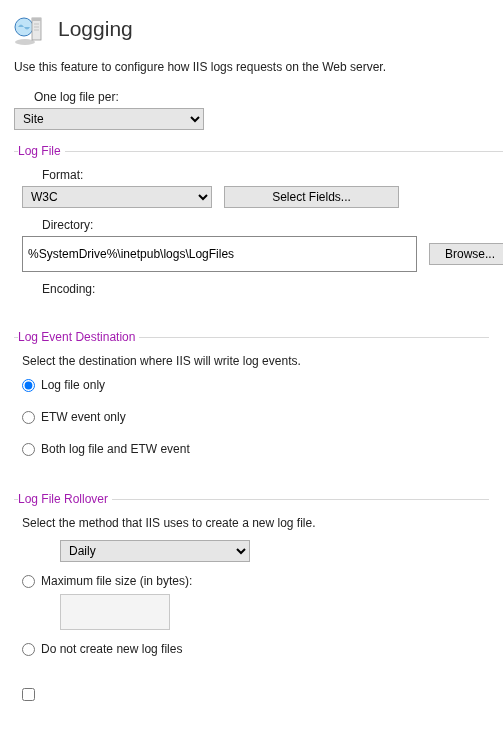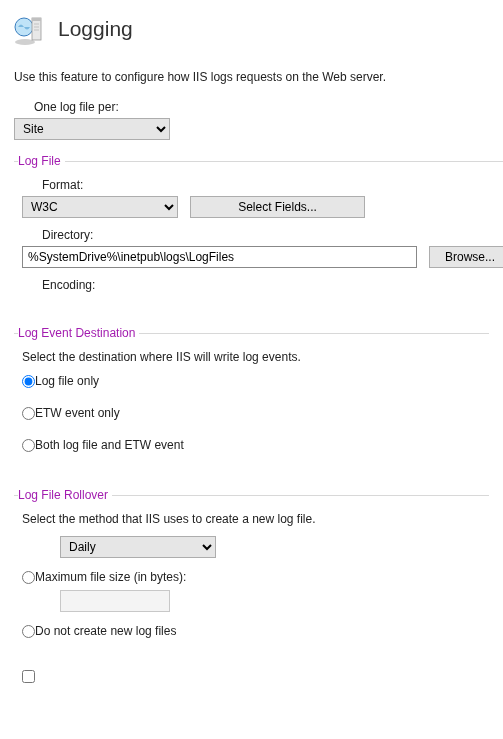--- a/index.html
+++ b/index.html
@@ -5,52 +5,52 @@
   * { box-sizing: border-box; }
   body {
     margin: 0;
     padding: 12px 14px;
     font-family: "Segoe UI", Tahoma, sans-serif;
     font-size: 12px;
     color: #222;
     background: #fff;
     width: 503px;
   }
-  .header { display: flex; align-items: center; margin-bottom: 24px; }
+  .header { display: flex; align-items: center; margin-bottom: 14px; }
   .header .icon { width: 34px; height: 34px; margin-right: 10px; }
   .header h1 { font-size: 21px; font-weight: 400; margin: 0; color: #333; }
   .desc { margin: 0 0 16px 0; }
   .label { margin-bottom: 4px; margin-left: 20px; }
   select {
     font-family: inherit; font-size: 12px; height: 22px;
     background: #e6e6e6; border: 1px solid #adadad; padding: 1px 4px;
   }
-  .sel-medium { width: 156px; }
+  .sel-medium { width: 190px; }
   fieldset {
     border: 1px solid #d8d8d8;
     border-left: none; border-right: none; border-bottom: none;
     padding: 10px 8px 16px 8px;
     margin: 14px 0 4px 0;
   }
   legend { padding: 0 4px 0 0; color: #a21caf; font-size: 12px; margin-left: -4px; }
   .row { display: flex; align-items: center; gap: 12px; }
   .btn {
     font-family: inherit; font-size: 12px;
     height: 22px; background: #e6e6e6; border: 1px solid #adadad;
     padding: 0 14px; cursor: default;
   }
   .btn-wide { width: 175px; }
   .btn-browse { width: 82px; }
   input[type=text] {
-    font-family: inherit; font-size: 12px; height: 22px;
+    font-family: inherit; font-size: 12px; height: 36px;
     border: 1px solid #888; padding: 2px 5px; background: #fff;
   }
   input[type=text]:disabled { background: #f4f4f4; color: #888; border-color: #c8c8c8; }
   .dir-input { width: 395px; }
-  .radio-row, .check-row { display: flex; align-items: center; margin: 6px 0; }
+  .radio-row, .check-row { display: flex; align-items: center; gap: 6px; margin: 6px 0; }
   .radio-row input, .check-row input { margin: 0; }
   .indent { margin-left: 38px; }
   .sub-desc { margin: 0 0 10px 0; }
   .spacer-s { height: 6px; }
   .spacer-m { height: 10px; }
 </style>
 </head>
 <body>
 
 

